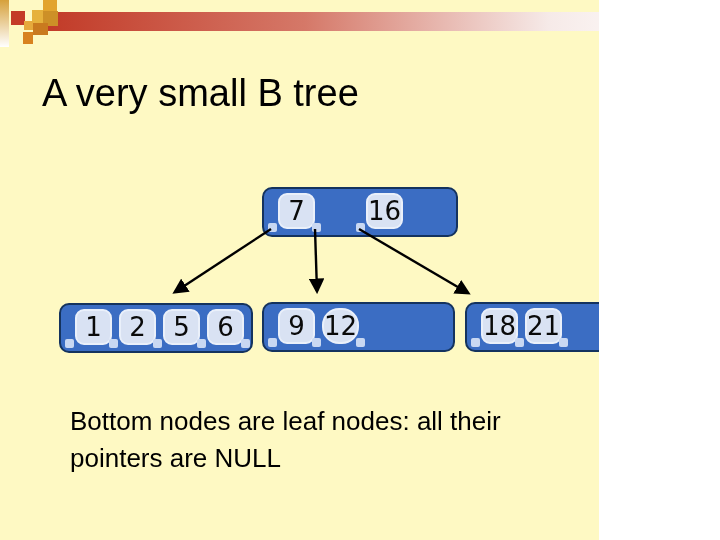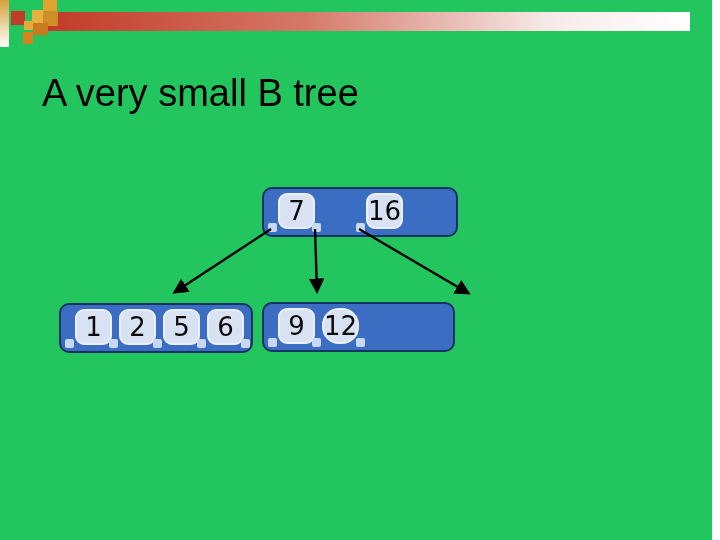--- a/index.html
+++ b/index.html
@@ -1,17 +1,17 @@
 <!DOCTYPE html>
 <html><head>
 <meta charset="utf-8">
 <style>
   html,body{margin:0;padding:0;background:#ffffff;}
   .slide{
-    position:relative;width:712px;height:540px;background:#22c55e;overflow:hidden;
+    position:relative;width:599px;height:540px;background:#fef9c3;overflow:hidden;
     font-family:"Liberation Sans", sans-serif;
     --node-fill:#3b6dc3; --node-border:#14335e; --key-fill:#d9e2f3;
     --key-border:#eaf0fa; --dot-fill:#c9d8f2; --arrow:#000;
     --vbar-top:#d6a13b; --hbar-c1:#c23b28; --hbar-c2:#d57868; --hbar-c3:#f6eae8;
   }
   
   .deco-vbar{position:absolute;left:0;top:0;width:9px;height:47px;
     background:linear-gradient(to bottom, var(--vbar-top), #ffffff);}
   .deco-hbar{position:absolute;left:48px;top:12px;width:642px;height:19px;
     background:linear-gradient(to right, var(--hbar-c1), var(--hbar-c2) 40%, var(--hbar-c3) 78%, #ffffff);}
@@ -80,27 +80,35 @@
         <div class="bkey" style="left: 146px;">6</div>
         <div class="bdot" style="left: 180px;"></div>
       </div>
     <div class="bnode bnode-leaf2">
         <div class="bdot" style="left: 4px;"></div>
         <div class="bkey" style="left: 14px;">9</div>
         <div class="bdot" style="left: 48px;"></div>
         <div class="bkey" style="left: 58px; border-radius: 17px;">12</div>
         <div class="bdot" style="left: 92px;"></div>
       </div>
+    <div class="bnode bnode-leaf3">
+        <div class="bdot" style="left: 4px;"></div>
+        <div class="bkey" style="left: 14px;">18</div>
+        <div class="bdot" style="left: 48px;"></div>
+        <div class="bkey" style="left: 58px;">21</div>
+        <div class="bdot" style="left: 92px;"></div>
+      </div>
 
     <svg class="arrows" width="720" height="540">
       <defs>
         <marker id="ah" viewBox="0 0 10 10" refX="8" refY="5" markerUnits="strokeWidth" markerWidth="6.5" markerHeight="6.5" orient="auto">
           <path d="M0,0 L10,5 L0,10 Z" fill="#000"></path>
         </marker>
       </defs>
       <line x1="271" y1="229" x2="175" y2="292" stroke="#000" stroke-width="2.4" marker-end="url(#ah)"></line>
       <line x1="315" y1="229" x2="317" y2="291" stroke="#000" stroke-width="2.4" marker-end="url(#ah)"></line>
       <line x1="359" y1="229" x2="468" y2="293" stroke="#000" stroke-width="2.4" marker-end="url(#ah)"></line>
     </svg>
   </div>
 
+  <p class="caption">Bottom nodes are leaf nodes: all their pointers are NULL</p>
 
 </div>
 
 </body></html>

